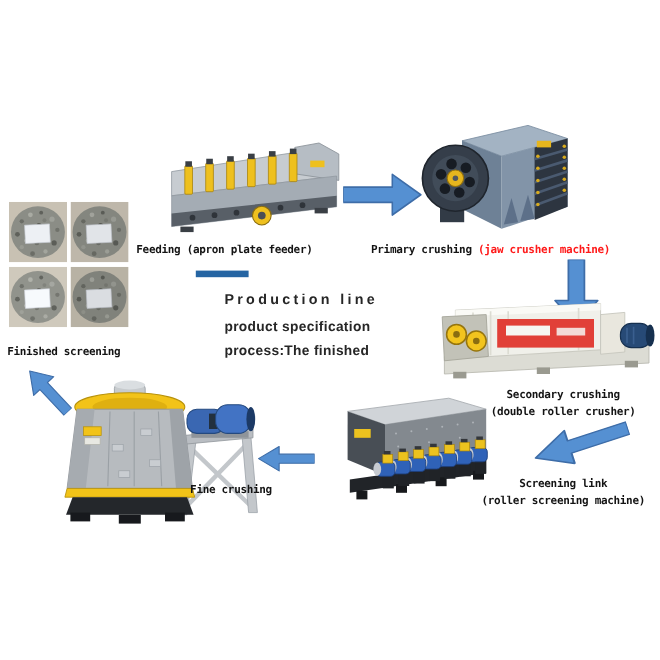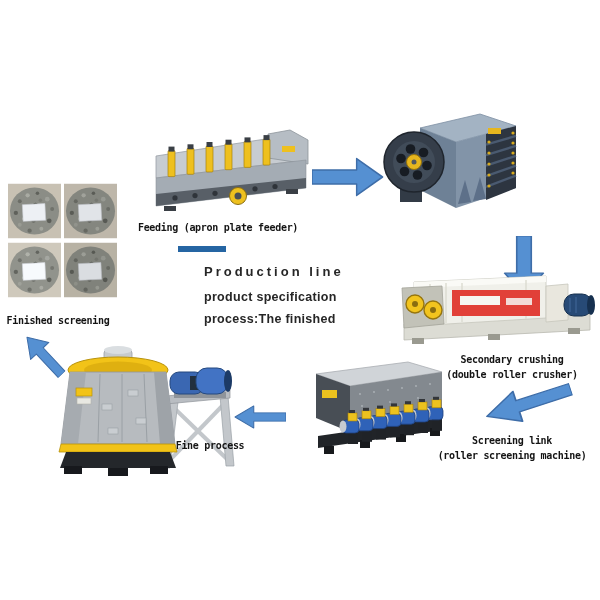--- a/index.html
+++ b/index.html
@@ -114,21 +114,21 @@
       <use href="#feeder-post" xlink:href="#feeder-post" x="47" y="18.3"></use>
       <use href="#feeder-post" xlink:href="#feeder-post" x="66" y="16"></use>
       <use href="#feeder-post" xlink:href="#feeder-post" x="85" y="13.7"></use>
       <use href="#feeder-post" xlink:href="#feeder-post" x="104" y="11.4"></use>
       <use href="#feeder-post" xlink:href="#feeder-post" x="123" y="9.1"></use>
       <circle cx="98" cy="70" r="8.5" fill="#eec01e" stroke="#8a6d10" stroke-width="1"></circle>
       <circle cx="98" cy="70" r="3.5" fill="#4a4f55"></circle>
       <rect x="142" y="20" width="13" height="6" fill="#eec01e"></rect>
     </svg>
   </div>
-  <div class="mlabel" style="left:108px;top:220px;width:220px">Feeding (apron plate feeder)</div>
+  <div class="mlabel" style="left:94px;top:220px;width:220px">Feeding (apron plate feeder)</div>
 
   <div class="arrow-box" style="left:312px;top:157px;width:72px;height:40px">
     <svg viewBox="0 0 100 52" preserveAspectRatio="none">
         <polygon points="0,17 62,17 62,2 98,26 62,50 62,35 0,35"></polygon>
       </svg>
   </div>
 
   <div class="abs" style="left:360px;top:98px;width:162px;height:118px">
     <svg viewBox="0 0 162 118">
       <g transform="translate(10,2)">
@@ -161,20 +161,23 @@
         <circle cx="34.5" cy="71.5" r="4.8" fill="#171c23"></circle>
           <circle cx="31" cy="58.5" r="4.8" fill="#171c23"></circle>
         <circle cx="40.5" cy="49" r="4.8" fill="#171c23"></circle>
           <circle cx="53.5" cy="52.5" r="4.8" fill="#171c23"></circle>
         <circle cx="44" cy="62" r="7.5" fill="#e6b61e" stroke="#95720d" stroke-width="1"></circle>
         <circle cx="44" cy="62" r="2.5" fill="#52585e"></circle>
         <rect x="118" y="28" width="13" height="6" fill="#e6b61e"></rect>
       </g>
     </svg>
   </div>
+  <div class="mlabel" style="left:330px;top:220px;width:232px">
+    <span>Primary crushing </span><span class="red">(jaw crusher machine)</span>
+  </div>
 
   <div class="arrow-box" style="left:494px;top:245px;width:60px;height:42px;transform:rotate(90deg)">
     <svg viewBox="0 0 100 52" preserveAspectRatio="none">
         <polygon points="0,17 62,17 62,2 98,26 62,50 62,35 0,35"></polygon>
       </svg>
   </div>
 
   <div class="abs" style="left:398px;top:268px;width:200px;height:80px">
     <svg viewBox="0 0 200 80">
       <polygon points="6,56 192,46 192,62 6,72" fill="#dcdcd4" stroke="#b9b9b0" stroke-width="0.8"></polygon>
@@ -282,21 +285,21 @@
       <rect x="18" y="48" width="16" height="8" fill="#f2c318" stroke="#b8920b" stroke-width="0.7"></rect>
       <rect x="19" y="58" width="14" height="6" fill="#e8e8e2" stroke="#b2b2aa" stroke-width="0.6"></rect>
       <polygon points="3,104 117,104 119,112 1,112" fill="#f2c318" stroke="#b8920b" stroke-width="0.8"></polygon>
       <polygon points="8,112 112,112 118,128 2,128" fill="#24272b"></polygon>
       <rect x="6" y="126" width="18" height="8" fill="#17191d"></rect>
         <rect x="50" y="128" width="20" height="8" fill="#17191d"></rect>
       <rect x="92" y="126" width="18" height="8" fill="#17191d"></rect>
     </svg>
   </div>
   <div class="mlabel" style="left:110px;top:438px;width:200px">
-    <div>Fine process</div>
+    <div>Fine crushing</div>
   </div>
 
   <div class="arrow-box" style="left:18px;top:342px;width:52px;height:27px;transform:rotate(227deg)">
     <svg viewBox="0 0 100 52" preserveAspectRatio="none">
         <polygon points="0,17 62,17 62,2 98,26 62,50 62,35 0,35"></polygon>
       </svg>
   </div>
 
   <div class="note-bar"></div>
   <div class="note">

